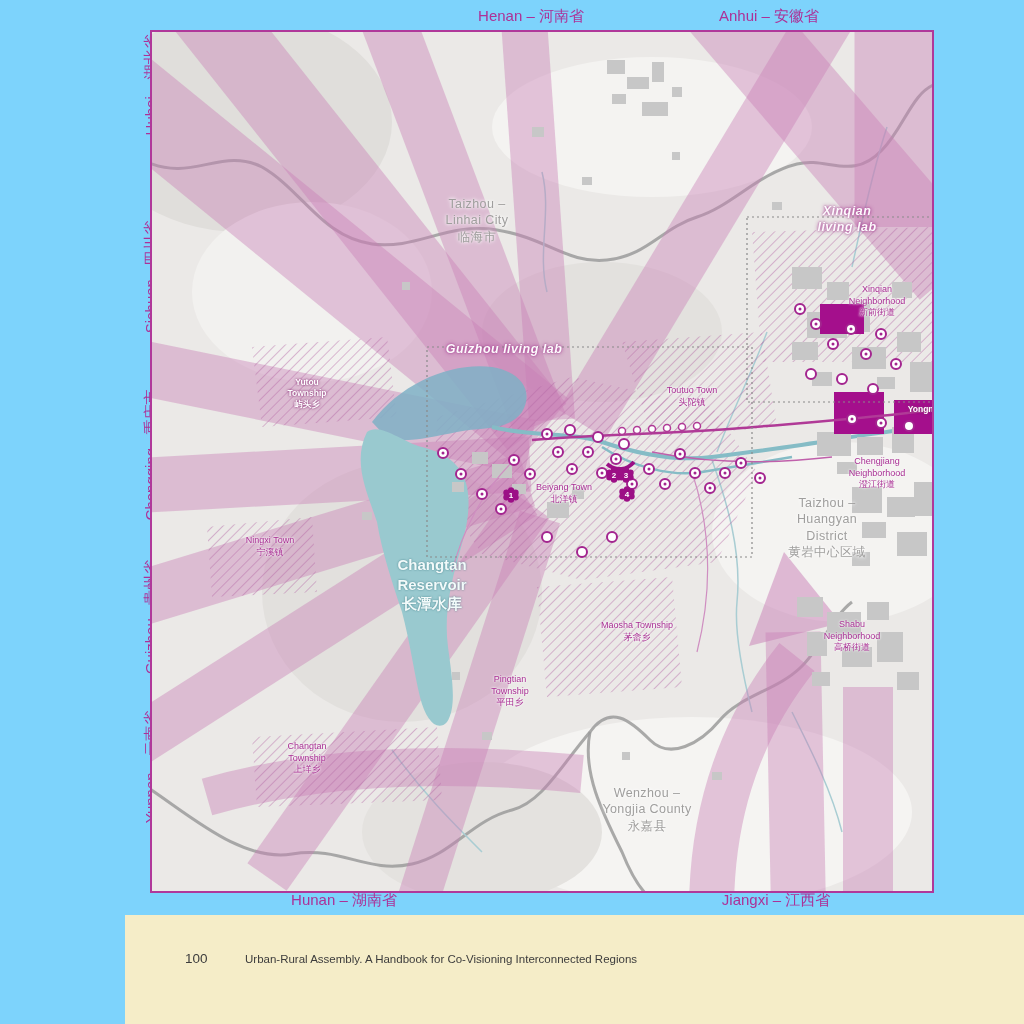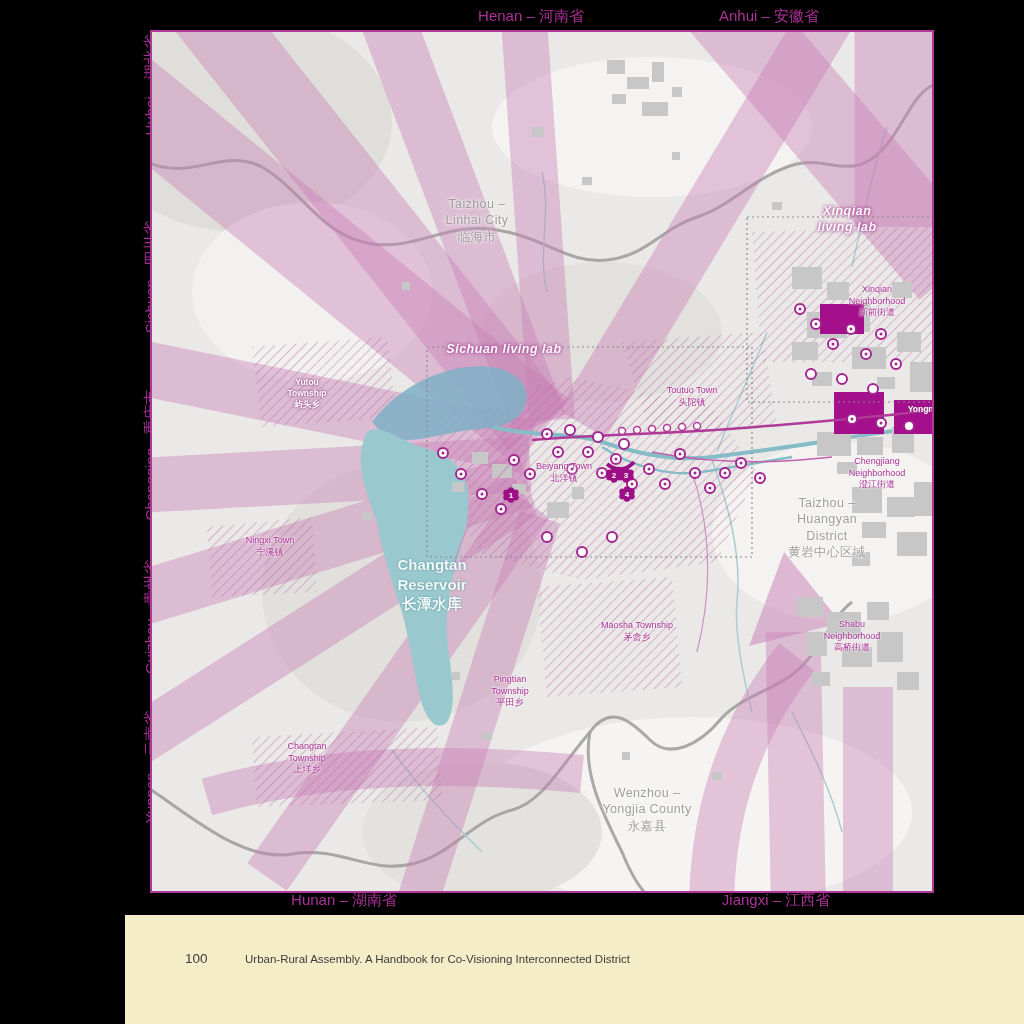--- a/index.html
+++ b/index.html
@@ -1,19 +1,19 @@
 <!DOCTYPE html>
 <html><head>
 <meta charset="utf-8">
 <style>
   html,body{margin:0;padding:0;}
   body{width:1024px;height:1024px;position:relative;background:#ffffff;
        font-family:"Liberation Sans",sans-serif;overflow:hidden;}
 
-  .page{position:absolute;inset:0;background:#000000;}
+  .page{position:absolute;inset:0;background:#7dd3fc;}
 
   
   .map-frame{position:absolute;left:150px;top:30px;width:784px;height:863px;
              border:2px solid #b0389a;box-sizing:border-box;background:#ebe9e7;
              overflow:hidden;}
   .map-frame svg{position:absolute;left:0;top:0;}
 
   
   .map-label{position:absolute;text-align:center;transform:translate(-50%,-50%);
              white-space:pre-line;line-height:1.3;pointer-events:none;}
@@ -334,57 +334,57 @@
           </g>
           <text x="475" y="464.8" fill="#fff">4</text>
         </g>
       </g>
     </svg>
 
     <div class="map-label lbl-gray-lg" style="left:325px;top:188px;">Taizhou –
 Linhai City
 临海市</div>
     <div class="map-label lbl-lab" style="left:695px;top:187px;text-align:center;">Xinqian living lab</div>
-    <div class="map-label lbl-lab" style="left:352px;top:317px;">Sichuan living lab</div>
+    <div class="map-label lbl-lab" style="left:352px;top:317px;">Guizhou living lab</div>
     <div class="map-label lbl-white" style="left:155px;top:362px;">Yutou
 Township
 屿头乡</div>
     <div class="map-label lbl-town" style="left:540px;top:365px;">Toutuo Town
 头陀镇</div>
     <div class="map-label lbl-town" style="left:725px;top:270px;">Xinqian
 Neighborhood
 新前街道</div>
     <div class="map-label lbl-town" style="left:725px;top:442px;">Chengjiang
 Neighborhood
 澄江街道</div>
     <div class="map-label lbl-gray-lg" style="left:675px;top:495px;">Taizhou –
 Huangyan District
 黄岩中心区域</div>
     <div class="map-label lbl-town" style="left:118px;top:515px;">Ningxi Town
 宁溪镇</div>
     <div class="map-label lbl-water" style="left:280px;top:552px;">Changtan
 Reservoir
 长潭水库</div>
-    <div class="map-label lbl-town" style="left:412px;top:441px;">Beiyang Town
+    <div class="map-label lbl-town" style="left:412px;top:462px;">Beiyang Town
 北洋镇</div>
     <div class="map-label lbl-town" style="left:485px;top:600px;">Maosha Township
 茅畲乡</div>
     <div class="map-label lbl-town" style="left:358px;top:635px;margin-top:25px;">Pingtian
 Township
 平田乡</div>
     <div class="map-label lbl-town" style="left:155px;top:727px;">Changtan
 Township
 上垟乡</div>
     <div class="map-label lbl-gray-lg" style="left:495px;top:777px;">Wenzhou –
 Yongjia County
 永嘉县</div>
     <div class="map-label lbl-town" style="left:700px;top:605px;">Shabu
 Neighborhood
 高桥街道</div>
     <div class="map-label lbl-white" style="left:775px;top:378px;">Yongning</div>
   </div>
 
   <div class="footer">
     <div class="pagenum">100</div>
-    <div class="booktitle">Urban-Rural Assembly. A Handbook for Co-Visioning Interconnected District</div>
+    <div class="booktitle">Urban-Rural Assembly. A Handbook for Co-Visioning Interconnected Regions</div>
   </div>
 
 </div>
 
 </body></html>

